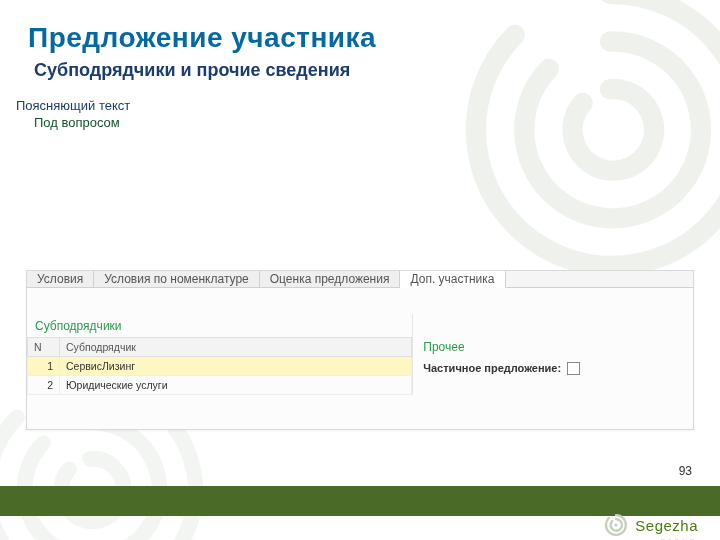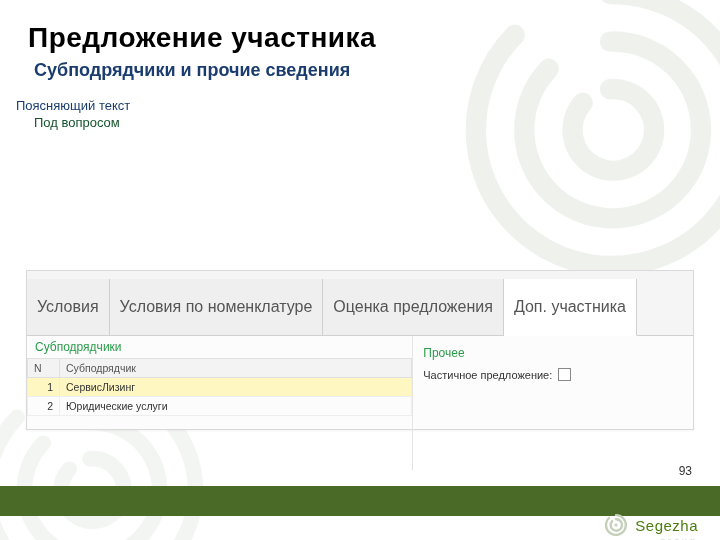--- a/index.html
+++ b/index.html
@@ -6,46 +6,46 @@
   html, body { width: 720px; height: 540px; font-family: Arial, Helvetica, sans-serif; background: #fff; overflow: hidden; position: relative; }
 
   .slide { position: relative; width: 720px; height: 540px; background: #fff; }
 
   
   .spiral-bg { position: absolute; top: -40px; right: -60px; width: 340px; height: 340px; opacity: 0.08; }
   .spiral-bg svg { width: 100%; height: 100%; }
   .spiral-bottom { position: absolute; bottom: -80px; left: -40px; width: 260px; height: 260px; opacity: 0.06; }
   .spiral-bottom svg { width: 100%; height: 100%; }
 
-  .page-title { position: absolute; top: 22px; left: 28px; font-size: 28px; font-weight: bold; color: #000000; letter-spacing: 0.5px; }
+  .page-title { position: absolute; top: 22px; left: 28px; font-size: 28px; font-weight: bold; color: #0369a1; letter-spacing: 0.5px; }
   .subtitle { position: absolute; top: 60px; left: 34px; font-size: 18px; font-weight: bold; color: #1a3c6e; }
   .note1 { position: absolute; top: 98px; left: 16px; font-size: 13px; color: #1a3c6e; }
   .note2 { position: absolute; top: 115px; left: 34px; font-size: 13px; color: #14532d; }
 
   
   .app { position: absolute; top: 270px; left: 26px; right: 26px; height: 160px; border: 1px solid #d9d9d9; background: #fcfcfc; box-shadow: 0 1px 2px rgba(0,0,0,0.05); font-size: 11px; }
 
   .tabs { display: flex; border-bottom: 1px solid #d0d0d0; background: #f5f5f5; }
-  .tab { padding: 19px 10px; border-right: 1px solid #d0d0d0; color: #555; background: #efefef; cursor: pointer; font-size: 16px; margin-top: 8px; }
+  .tab { padding: 1px 10px; border-right: 1px solid #d0d0d0; color: #555; background: #efefef; cursor: pointer; font-size: 12px; }
   .tab.active { background: #fff; border-bottom: 1px solid #fff; margin-bottom: -1px; }
 
-  .app-body { display: flex; height: calc(100% - 24px); }
+  .app-body { display: flex; height: calc(100% - 24px); align-items: center; }
   .left-pane { flex: 0 0 58%; border-right: 1px solid #e5e5e5; display: flex; flex-direction: column; }
   .right-pane { flex: 1; padding: 6px 10px; }
 
   .section-title { color: #2a9c4a; font-size: 12px; padding: 4px 8px; }
 
   .tbl { width: 100%; border-collapse: collapse; }
   .tbl th { text-align: left; font-weight: normal; color: #555; background: #f3f3f3; border: 1px solid #e0e0e0; padding: 3px 6px; font-size: 10.5px; }
   .tbl td { border: 1px solid #eee; padding: 3px 6px; font-size: 10.5px; color: #333; }
   .tbl tr.highlight td { background: #fff7c2; }
   .numcol { width: 32px; text-align: right; padding-right: 8px; }
 
   .field-row { display: flex; align-items: center; gap: 6px; margin-top: 4px; }
-  .field-label { color: #333; font-size: 11px; }
+  .field-label { color: #333; font-size: 11px; font-weight: bold; }
   .checkbox { width: 13px; height: 13px; border: 1px solid #888; background: #fff; display: inline-block; }
 
   .page-num { position: absolute; bottom: 62px; right: 28px; font-size: 12px; color: #333; }
 
   .footer-bar { position: absolute; bottom: 24px; left: 0; right: 0; height: 30px; background: #4a6b28; }
   .logo-wrap { position: absolute; bottom: 2px; right: 22px; display: flex; align-items: center; gap: 6px; }
   .logo-spiral { width: 26px; height: 26px; }
   .logo-text { color: #4d7c0f; font-size: 15px; font-weight: 500; letter-spacing: 0.5px; }
   .logo-sub { position: absolute; bottom: -6px; right: 22px; color: #cfd6c8; font-size: 9px; letter-spacing: 3px; }
 </style>

